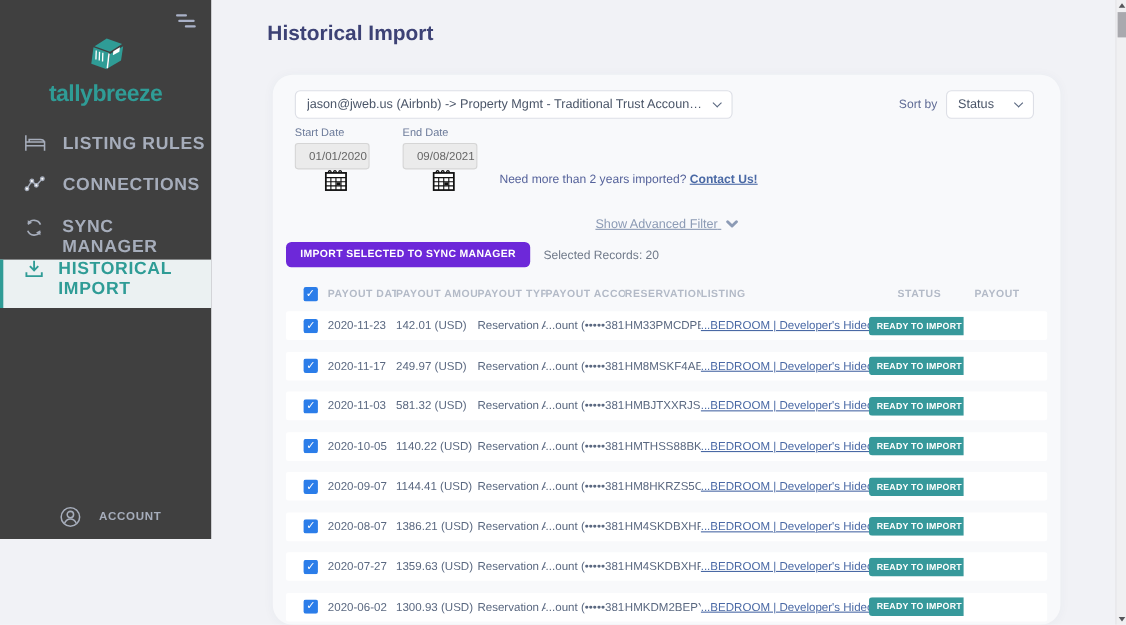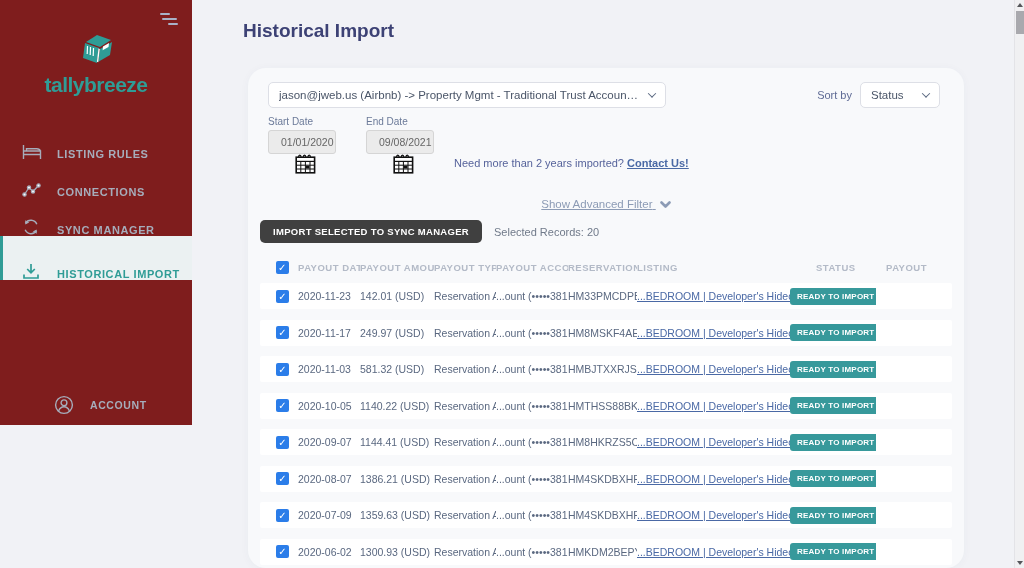--- a/index.html
+++ b/index.html
@@ -2,31 +2,31 @@
 <html><head>
 <meta charset="utf-8">
 <style>
   * { box-sizing: border-box; margin: 0; padding: 0; }
   html,body { width:1024px; height:568px; overflow:hidden; }
   body {
     font-family: "Liberation Sans", "DejaVu Sans", sans-serif;
     background:#F1F2F6; position:relative; color:#5A6880;
   }
   
-  .sidebar { position:absolute; left:0; top:0; width:192px; height:425px; background:#7f1d1d; z-index:2; }
+  .sidebar { position:absolute; left:0; top:0; width:192px; height:490px; background:#404040; z-index:2; }
   .hamburger { position:absolute; top:13px; right:14px; width:18px; display:flex; flex-direction:column; gap:3px; cursor:pointer; }
   .hamburger i { display:block; height:2px; background:#A9B1C7; border-radius:1px; }
   .hamburger i:nth-child(1){ width:10px; margin-right:auto; }
   .hamburger i:nth-child(2){ width:15px; margin:0 auto; }
   .hamburger i:nth-child(3){ width:10px; margin-left:auto; }
   .logo { margin-top:32px; text-align:center; }
   .logo-text { color:#2F9C96; font-size:21px; font-weight:bold; letter-spacing:-0.5px; margin-top:1px; }
   .nav { position:absolute; top:122px; left:0; right:0; }
-  .nav-item { display:flex; align-items:flex-end; height:38px; padding-left:22px; color:#A6ADBB;
-    font-size:11px; font-weight:bold; letter-spacing:0.6px; cursor:pointer; }
+  .nav-item { display:flex; align-items:flex-start; height:38px; padding-left:22px; color:#A6ADBB;
+    font-size:16px; font-weight:bold; letter-spacing:0.6px; cursor:pointer; }
   .nav-item .nicon { width:22px; margin-right:13px; display:flex; align-items:center; }
   .nav-item.active { background:#EBF1F2; border-left:3px solid #2F9C96; padding-left:19px; color:#2F9C96; height:44px; }
   .account { position:absolute; bottom:4px; left:0; display:flex; align-items:center; height:32px; padding-left:22px;
     color:#A6ADBB; font-size:10.5px; font-weight:bold; letter-spacing:0.6px; cursor:pointer;margin-left:32px; }
   .account .nicon { width:26px; margin-right:10px; display:flex; align-items:center; }
   
   .main { position:absolute; left:192px; top:0; width:822px; height:568px; }
   .page-title { margin:20px 0 0 51px; font-size:19px; font-weight:600; color:#3D4275; }
   .card { margin:26px 50px 0 56px; width:716px; height:500px; background:#F8F9FB; border-radius:18px;
     padding:14px 12px 0 12px; box-shadow:0 1px 10px rgba(60,70,110,0.04); }
@@ -50,21 +50,21 @@
     font-size:10.5px; color:#666; padding-left:12px; font-family:inherit; }
   .cal { margin-left:6px; cursor:pointer; display:flex; }
   .date-field + .date-field { margin-left:30px; }
   .import-note { margin-left:20px; align-self:flex-end; margin-bottom:5px; font-size:11px; color:#56639B; }
   .import-note a { color:#4A69A5; font-weight:bold; text-decoration:underline; cursor:pointer; }
   
   .advanced { margin-top:24px; text-align:center; color:#8C9BB5; font-size:11.5px; cursor:pointer;text-decoration:underline; }
   .advanced svg { vertical-align:-1px; margin-left:4px; }
   
   .actions { display:flex; align-items:center; margin-top:10px; }
-  .import-btn { background:#404040; color:#fff; border:none; border-radius:5px; height:23px; padding:0 13px;
+  .import-btn { background:#6d28d9; color:#fff; border:none; border-radius:5px; height:23px; padding:0 13px;
     font-size:9.5px; font-weight:bold; letter-spacing:0.3px; font-family:inherit; cursor:pointer; }
   .selected-records { margin-left:12px; font-size:11px; color:#707A8A; }
   
   .thead { display:flex; align-items:center; margin-top:18px; padding-bottom:9px; color:#B3BAC7;
     font-size:9.5px; font-weight:bold; letter-spacing:0.5px; white-space:nowrap; }
   .row { display:flex; align-items:center; background:#FFFFFF; height:26px; margin-bottom:10.5px;
     border-radius:2px; font-size:10.5px; color:#5A6880; white-space:nowrap; }
   .cell { flex:none; overflow:hidden; }
   .c-check { width:38px; padding-left:16px; display:flex; }
   .c-date { width:62px; }
@@ -342,21 +342,21 @@
     <div class="cell c-res">HM4SKDBXHF</div>
     <div class="cell c-listing"><a class="listing-link">...BEDROOM | Developer's Hideout</a></div>
     <div class="cell c-status"><span class="badge">READY TO IMPORT</span></div>
     <div class="cell c-details"></div>
   </div>
 
   <div class="row">
     <div class="cell c-check">
             <span class="checkbox">✓</span>
           </div>
-    <div class="cell c-date">2020-07-09</div>
+    <div class="cell c-date">2020-07-27</div>
     <div class="cell c-amount">1359.63 (USD)</div>
     <div class="cell c-type">Reservation All...</div>
     <div class="cell c-account">...ount (•••••3813)</div>
     <div class="cell c-res">HM4SKDBXHF</div>
     <div class="cell c-listing"><a class="listing-link">...BEDROOM | Developer's Hideout</a></div>
     <div class="cell c-status"><span class="badge">READY TO IMPORT</span></div>
     <div class="cell c-details"></div>
   </div>
 
   <div class="row">

